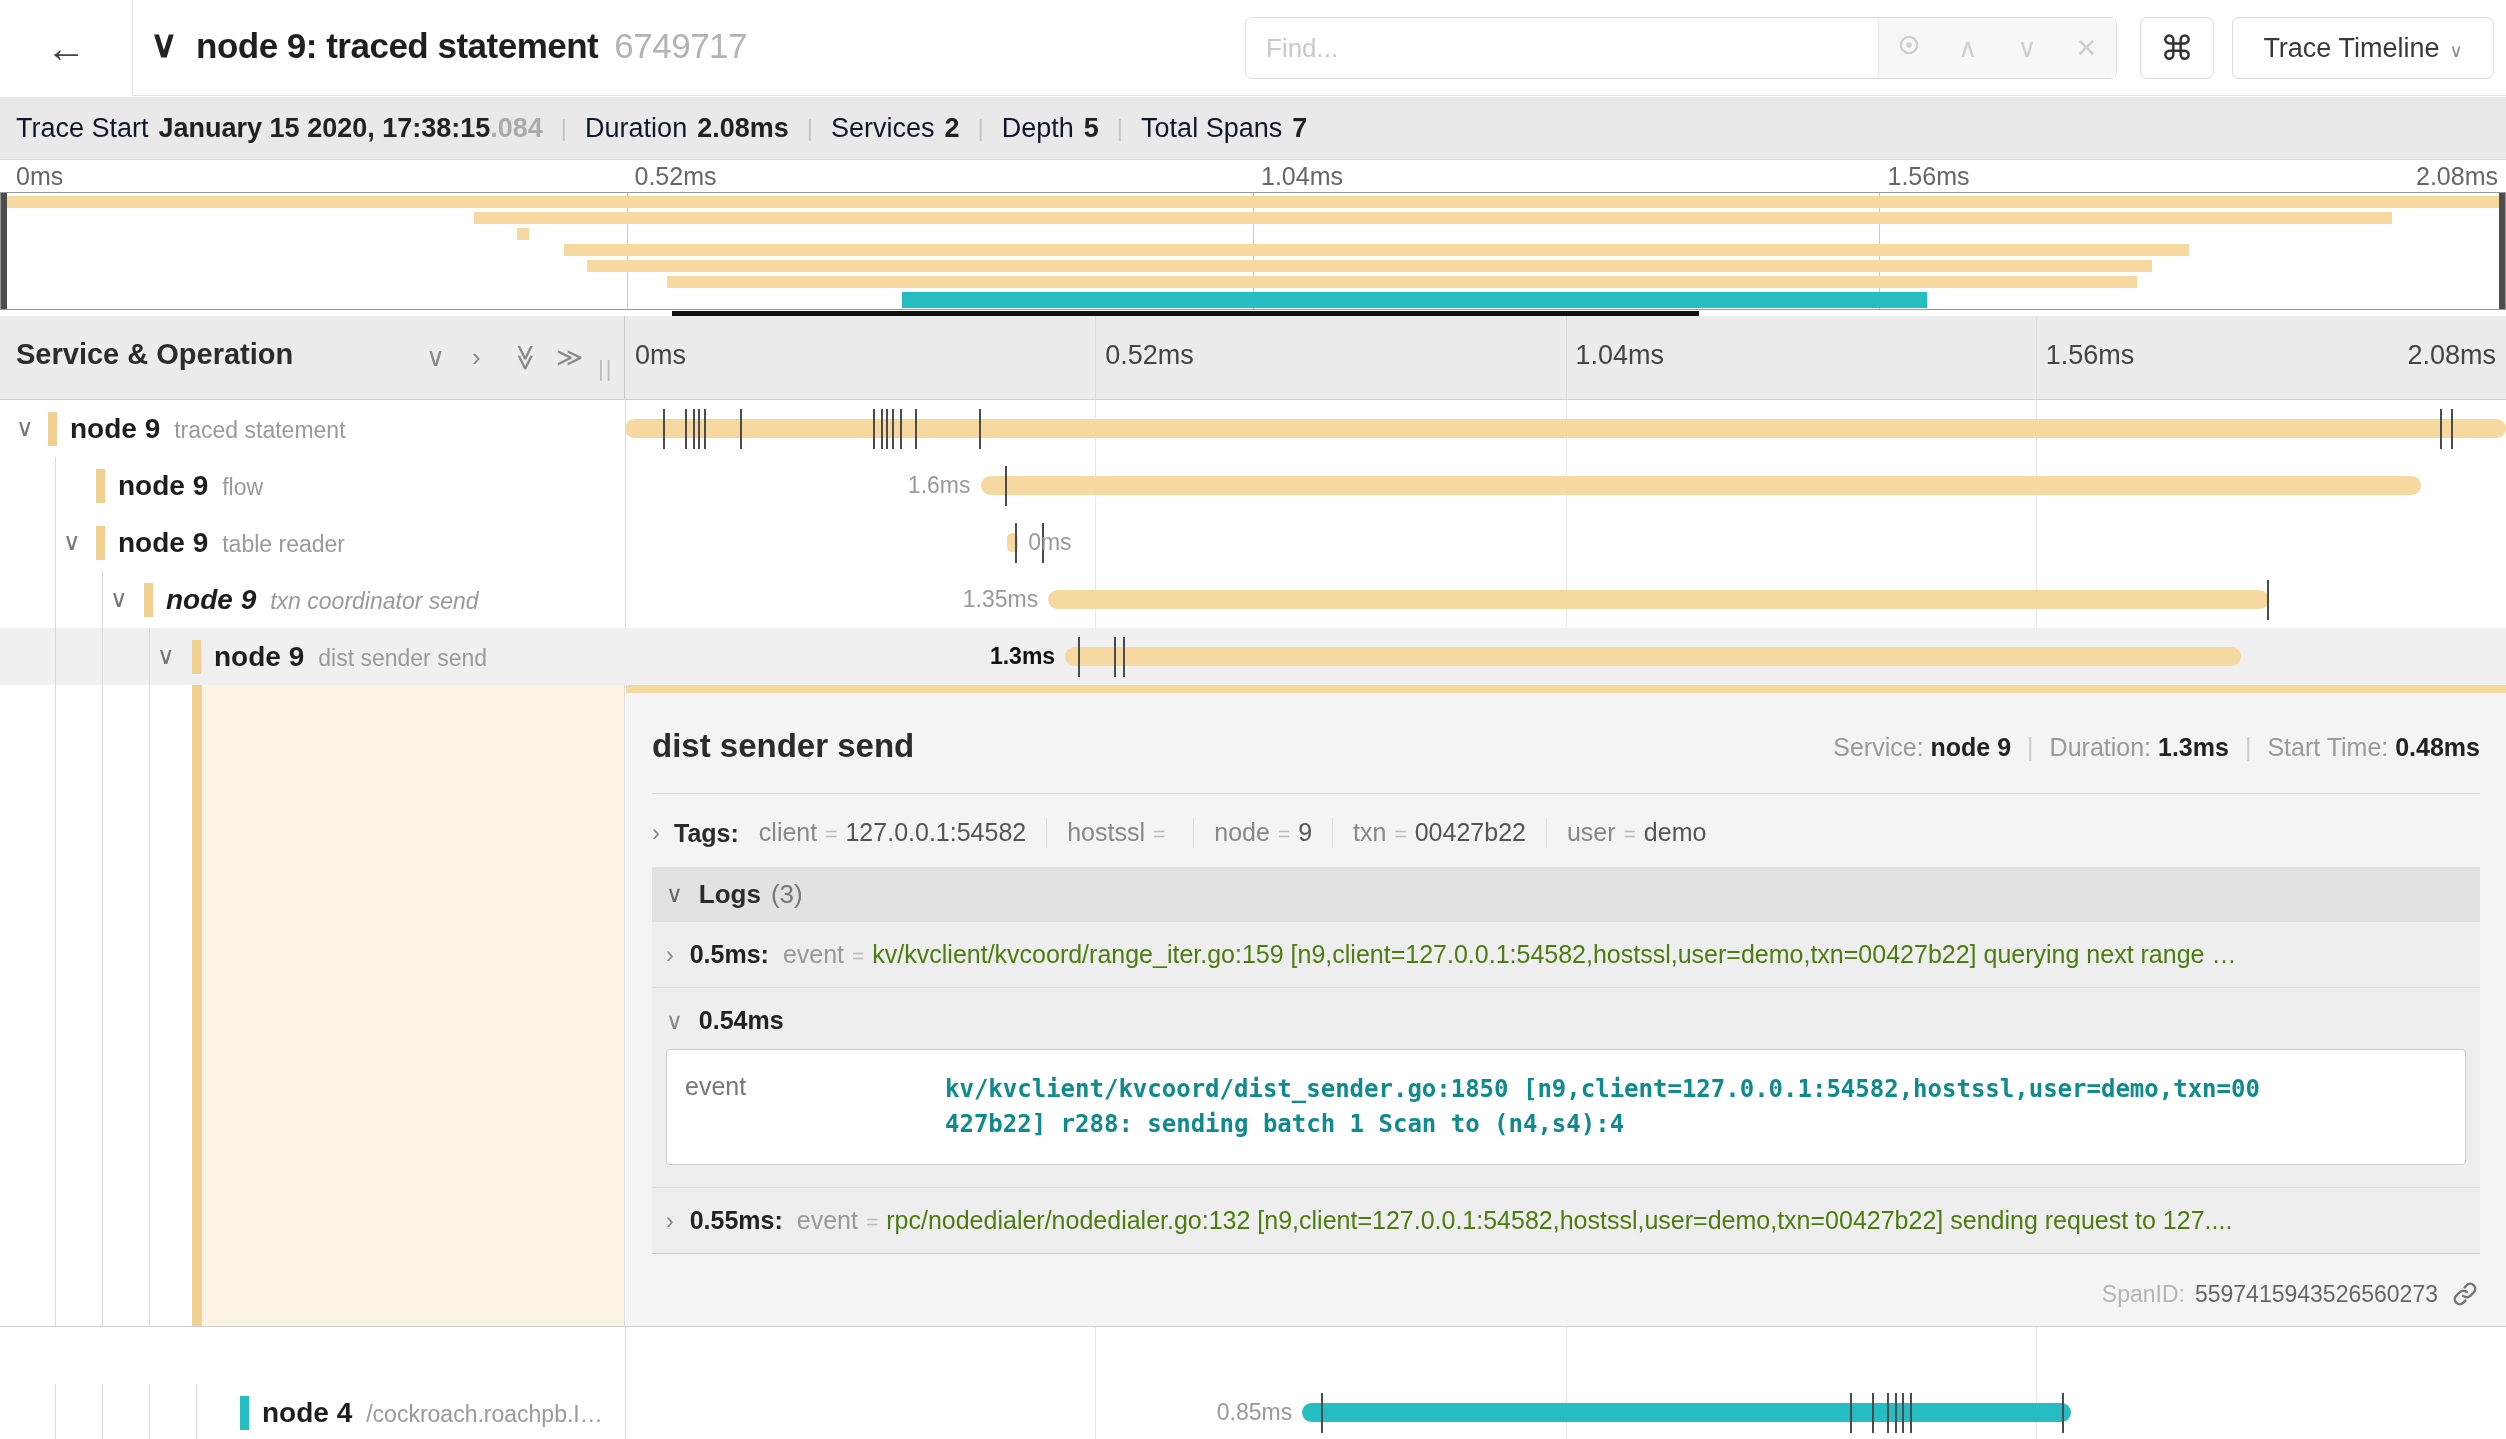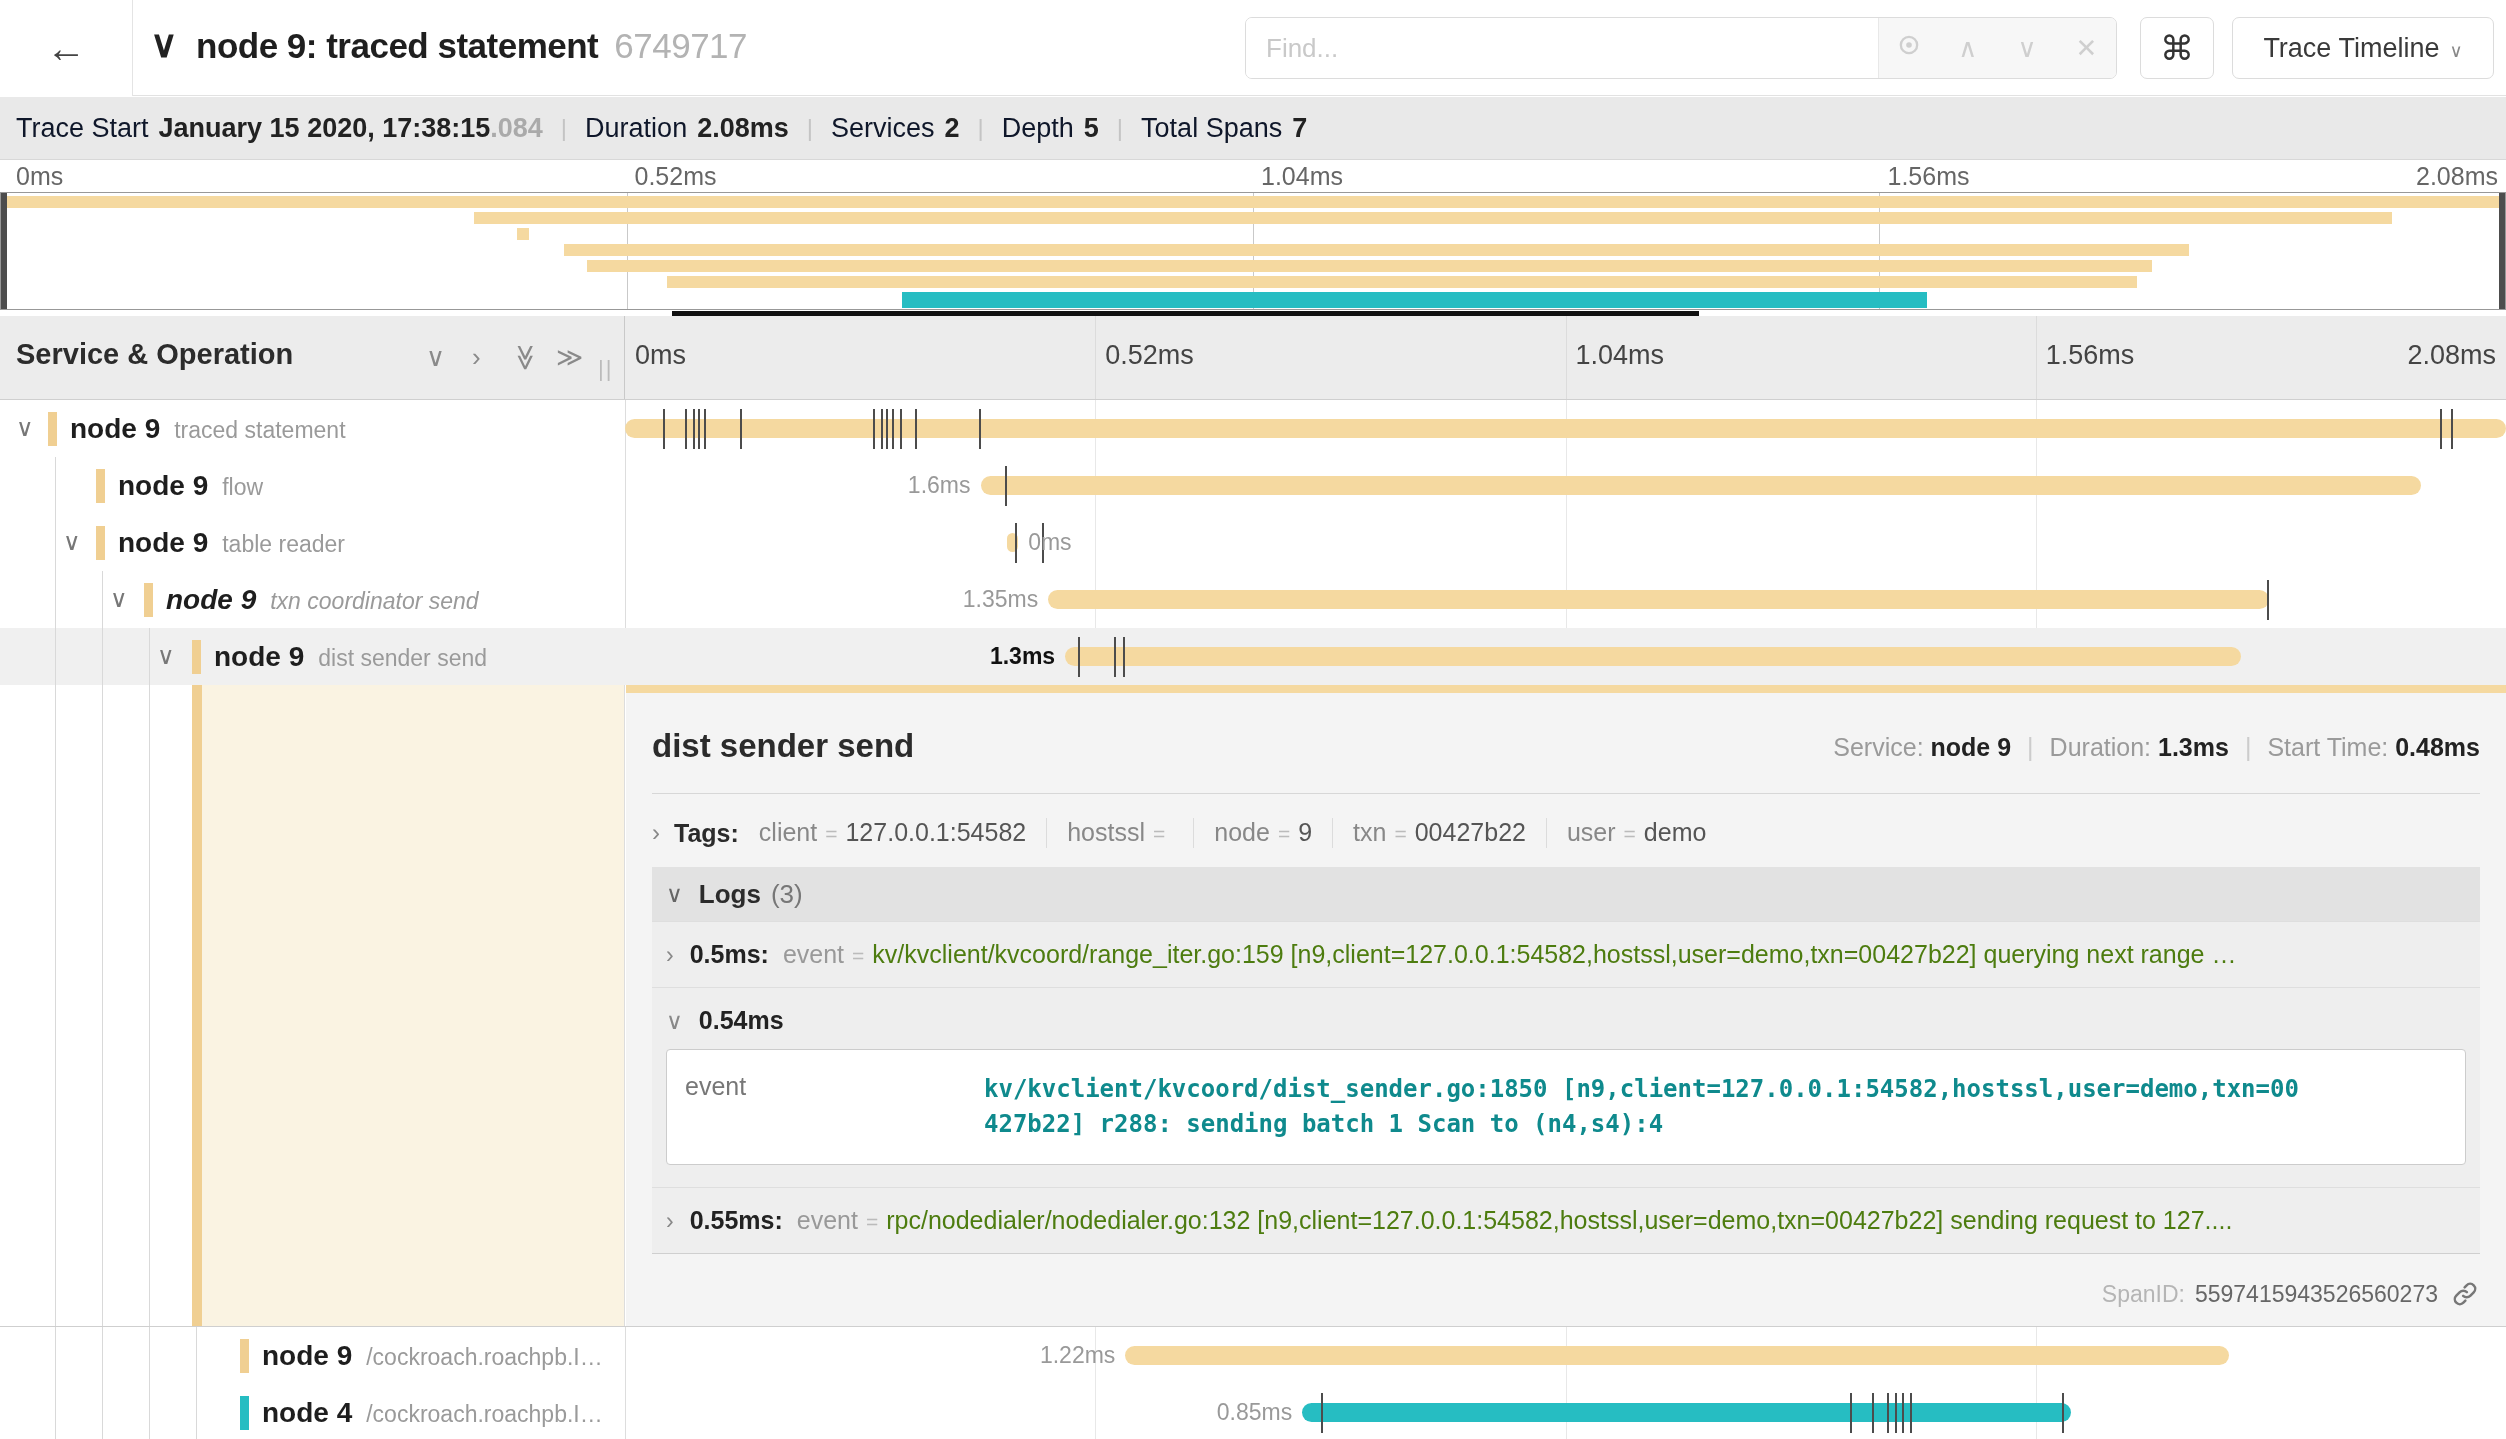--- a/index.html
+++ b/index.html
@@ -102,21 +102,21 @@
   .log-row { border-top:1px solid #dedede; font-size:25px; }
   .log-line { display:flex; align-items:baseline; padding:18px 10px 18px 14px; cursor:pointer; white-space:nowrap; overflow:hidden; }
   .log-line .rchev { color:#888; font-size:23px; margin-right:16px; }
   .log-line .ltime { font-weight:bold; color:#222; margin-right:14px; }
   .log-line .lkey { color:#999; }
   .log-line .leq { color:#bbb; font-size:21px; margin:0 8px; }
   .log-line .lval { color:#4d7c0f; overflow:hidden; text-overflow:ellipsis; }
   .log-expanded .log-line { padding-bottom:10px; }
   .event-box { margin:4px 14px 22px 14px; background:#fff; border:1px solid #ccc; border-radius:4px; padding:22px 18px; display:flex; }
   .event-box .ekey { width:260px; color:#777; font-size:25px; }
-  .event-box .eval { font-family:"DejaVu Sans Mono", monospace; font-size:24px; color:#0f8a8d; font-weight:bold; line-height:1.45;margin-left:39px; }
+  .event-box .eval { font-family:"DejaVu Sans Mono", monospace; font-size:24px; color:#0f8a8d; font-weight:bold; line-height:1.45; }
   .logs-note { font-size:21px; color:#9a9a9a; padding:14px 0 16px 14px; border-top:1px solid #dedede; background:#eeeeee; }
   .spanid-row { position:absolute; right:26px; top:594px; font-size:23px; color:#666; display:flex; align-items:center; }
   .spanid-row .slab { color:#b5b5b5; margin-right:10px; }
   .spanid-row svg { margin-left:12px; }
 </style>
 </head>
 <body>
 
 <div class="app">
 
@@ -403,34 +403,20 @@
         </svg>
       </div>
     </div>
   </div>
 
   <div class="rows rows-bottom" id="rows-bottom">
       <div class="vline" style="left: 1095.25px;"></div>
       <div class="vline" style="left: 1565.5px;"></div>
       <div class="vline" style="left: 2035.75px;"></div>
       <div class="colline"></div>
-      <div class="t-row" style="top: 0px;">
-        <div class="t-left">
-          <div class="guide" style="left: 55px;"></div>
-          <div class="guide" style="left: 102px;"></div>
-          <div class="guide" style="left: 149px;"></div>
-          <div class="guide" style="left: 196px;"></div>
-          <div class="svc-accent" style="left: 240px; background: rgb(240, 207, 146);"></div>
-          <span class="svc-name" style="left: 262px;">node 9<span class="op-name">/cockroach.roachpb.I…</span></span>
-        </div>
-        <div class="t-right">
-          <div class="bar" style="left: 26.6%; width: 58.7%; background: rgb(245, 217, 160);"></div>
-          <span class="bar-label" style="left: calc(26.6% - 10px); transform: translateX(-100%);">1.22ms</span>
-        </div>
-      </div>
       <div class="t-row" style="top: 57px;">
         <div class="t-left">
           <div class="guide" style="left: 55px;"></div>
           <div class="guide" style="left: 102px;"></div>
           <div class="guide" style="left: 149px;"></div>
           <div class="guide" style="left: 196px;"></div>
           <div class="svc-accent" style="left: 240px; background: rgb(38, 189, 194);"></div>
           <span class="svc-name" style="left: 262px;">node 4<span class="op-name">/cockroach.roachpb.I…</span></span>
         </div>
         <div class="t-right">

